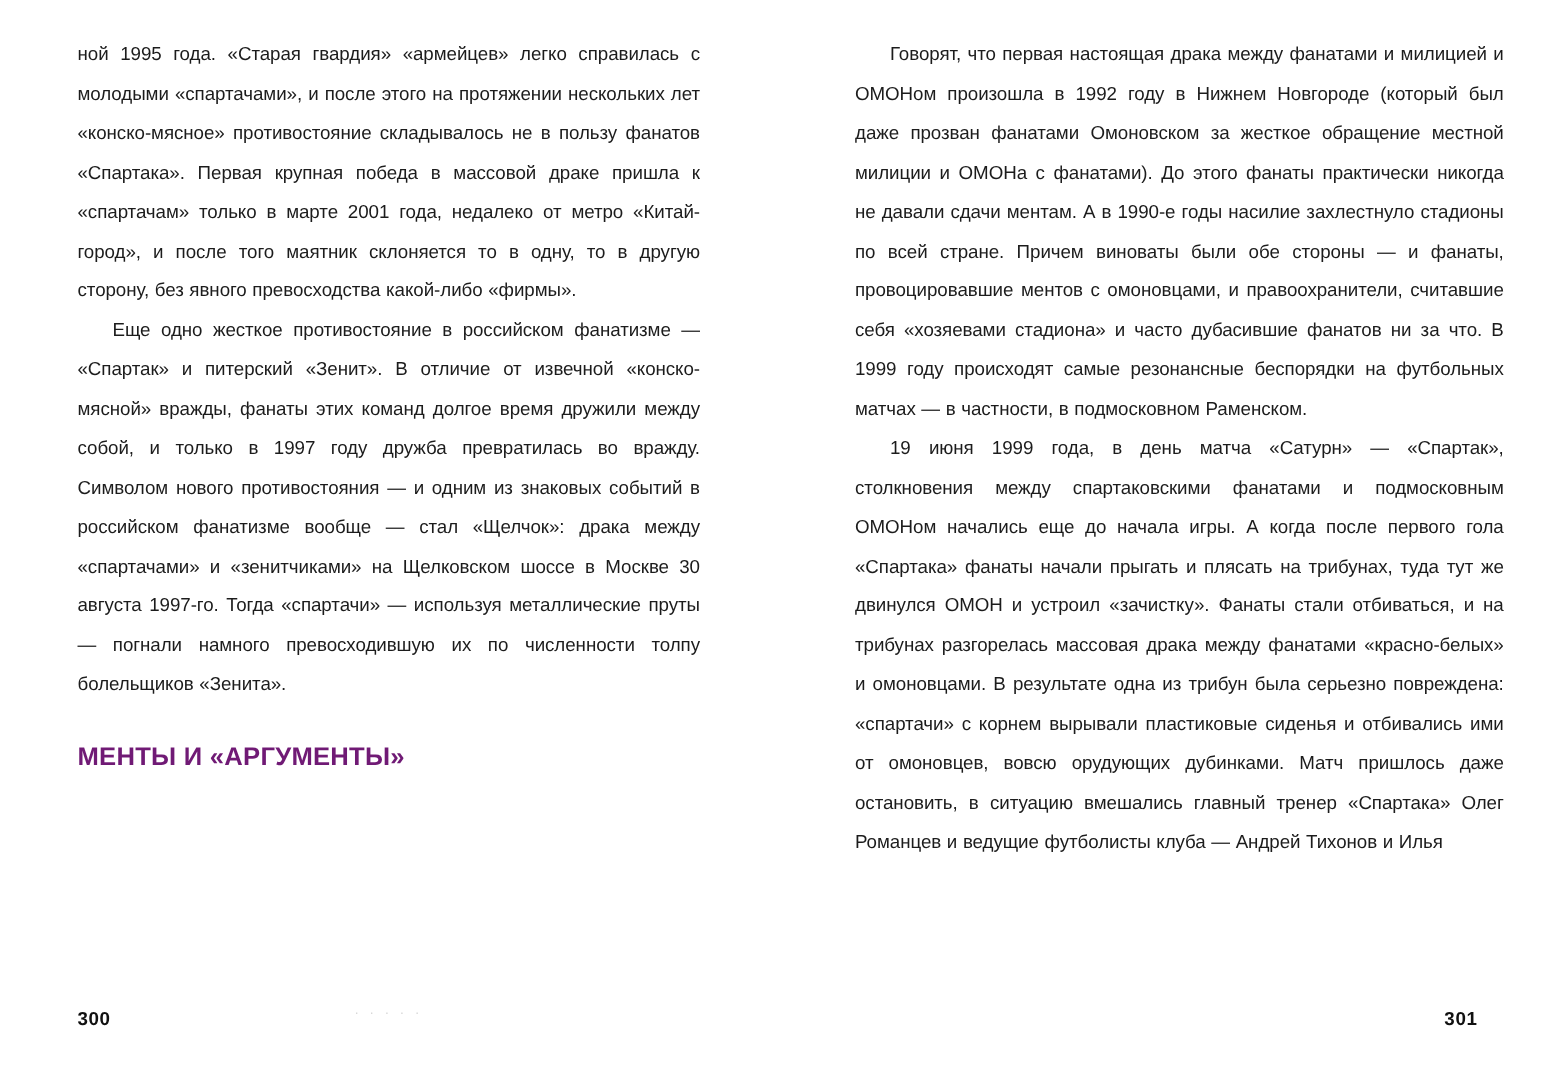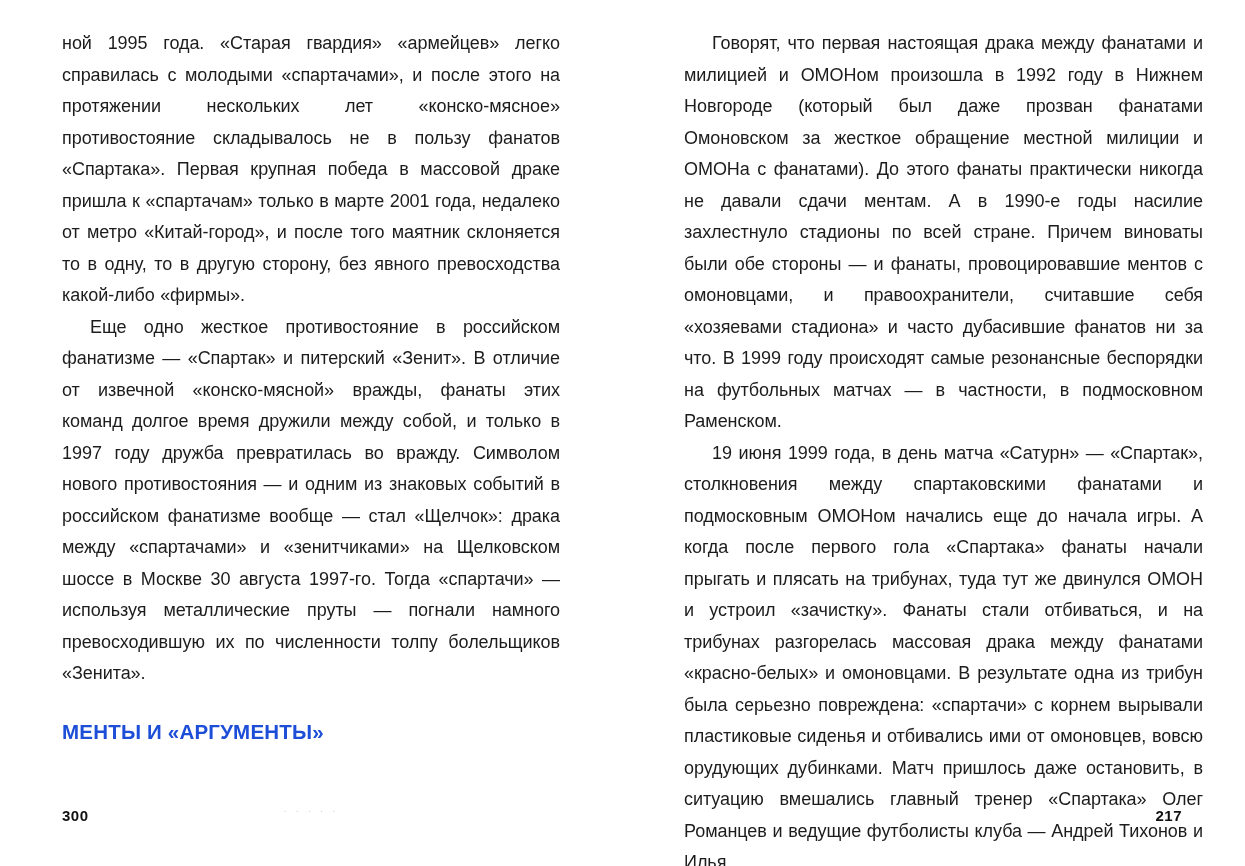--- a/index.html
+++ b/index.html
@@ -31,40 +31,40 @@
     padding: 28px 62px 0 62px;
   }
   .page-right {
     padding: 28px 41px 0 62px;
   }
   .col {
     width: 100%;
   }
   p.para {
     margin: 0;
-    font-size: 18px;
+    font-size: 15px;
     line-height: 31.5px;
     text-align: justify;
     text-justify: inter-word;
     letter-spacing: -0.05px;
     word-spacing: 0.4px;
     color: #1c1c1c;
   }
   p.indent {
     text-indent: 28px;
   }
   p.first {
     text-indent: 0;
   }
   h2.section-heading {
     margin: 30px 0 6px 0;
     font-size: 20.5px;
     font-weight: bold;
     letter-spacing: 0.2px;
-    color: #1d4ed8;
+    color: #701a75;
     text-transform: none;
   }
   .folio {
     position: absolute;
     bottom: 42px;
     font-size: 15px;
     font-weight: bold;
     color: #111;
     letter-spacing: 0.5px;
     margin-top: 40px;
@@ -99,16 +99,16 @@
     </div>
     <div class="folio folio-left">300</div>
     <div class="dots">. . . . .</div>
   </div>
 
   <div class="page page-right">
     <div class="col">
       <p class="para indent">Говорят, что первая настоящая драка между фанатами и милицией и ОМОНом произошла в 1992 году в Нижнем Новгороде (который был даже прозван фанатами Омоновском за жесткое обращение местной милиции и ОМОНа с фанатами). До этого фанаты практически никогда не давали сдачи ментам. А в 1990-е годы насилие захлестнуло стадионы по всей стране. Причем виноваты были обе стороны — и фанаты, провоцировавшие ментов с омоновцами, и правоохранители, считавшие себя «хозяевами стадиона» и часто дубасившие фанатов ни за что. В 1999 году происходят самые резонансные беспорядки на футбольных матчах — в частности, в подмосковном Раменском.</p>
       <p class="para indent">19 июня 1999 года, в день матча «Сатурн» — «Спартак», столкновения между спартаковскими фанатами и подмосковным ОМОНом начались еще до начала игры. А когда после первого гола «Спартака» фанаты начали прыгать и плясать на трибунах, туда тут же двинулся ОМОН и устроил «зачистку». Фанаты стали отбиваться, и на трибунах разгорелась массовая драка между фанатами «красно-белых» и омоновцами. В результате одна из трибун была серьезно повреждена: «спартачи» с корнем вырывали пластиковые сиденья и отбивались ими от омоновцев, вовсю орудующих дубинками. Матч пришлось даже остановить, в ситуацию вмешались главный тренер «Спартака» Олег Романцев и ведущие футболисты клуба — Андрей Тихонов и Илья</p>
     </div>
-    <div class="folio folio-right">217</div>
+    <div class="folio folio-right">301</div>
   </div>
 
 </div>
 
 </body></html>

